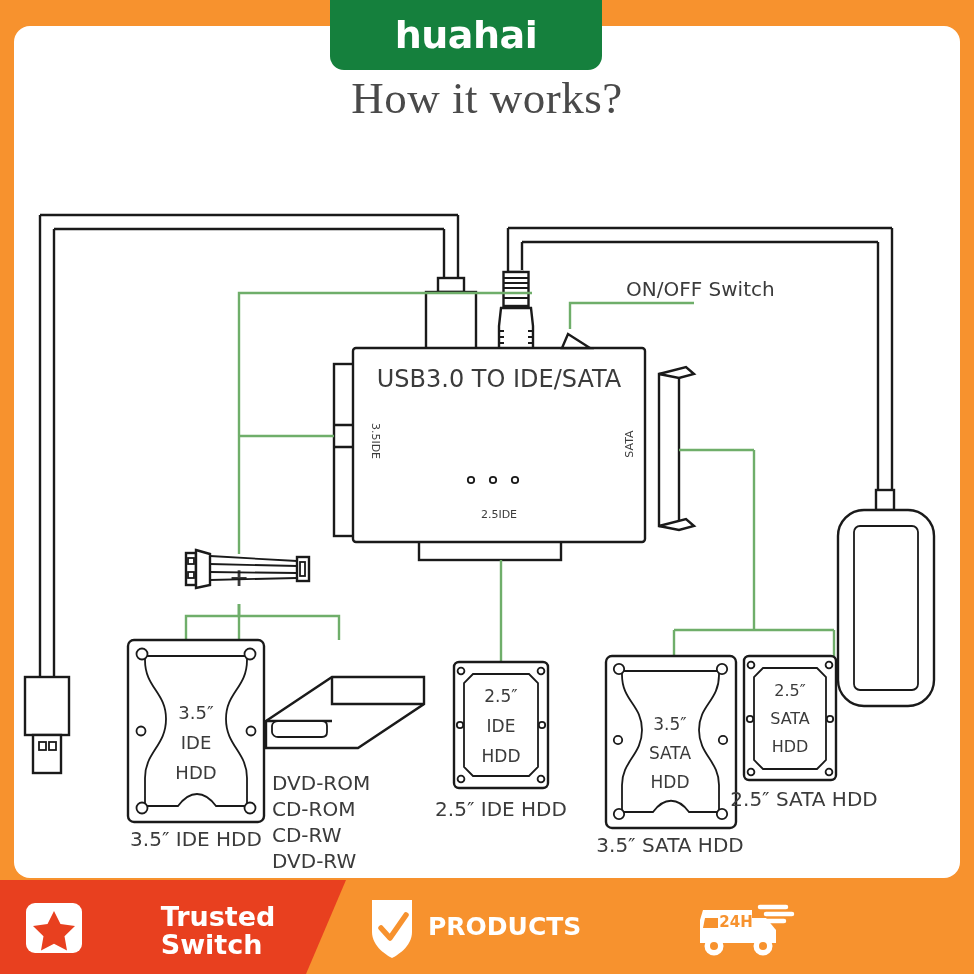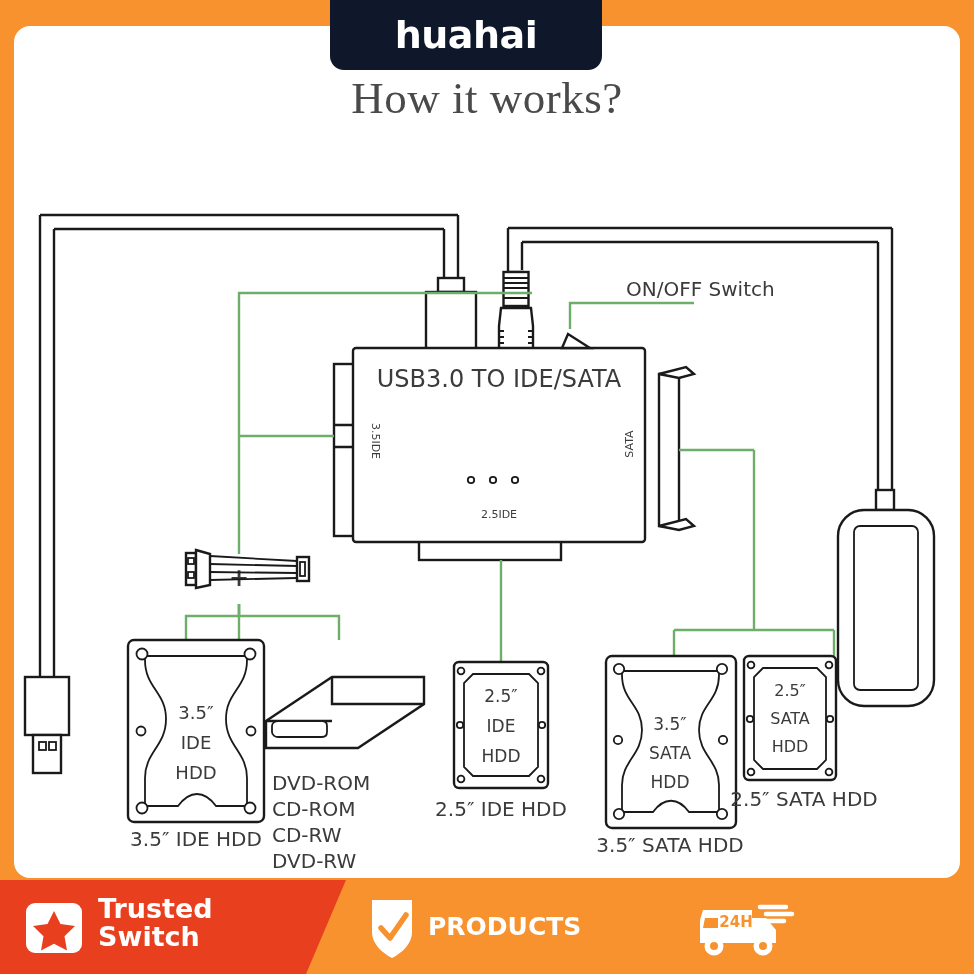--- a/index.html
+++ b/index.html
@@ -21,21 +21,21 @@
     left:14px;top:26px;
     width:946px;height:852px;
     background:#ffffff;
     border-radius:16px;
   }
   
   #brand-tab{
     position:absolute;
     left:330px;top:0;
     width:272px;height:70px;
-    background:#0f172a;
+    background:#15803d;
     border-bottom-left-radius:14px;
     border-bottom-right-radius:14px;
     display:flex;align-items:center;justify-content:center;
     z-index:6;
   }
   #brand-tab .brand-text{
     color:#fff;
     font-family:"DejaVu Sans", sans-serif;
     font-weight:bold;
     font-size:38px;
@@ -67,22 +67,22 @@
     z-index:7;
     overflow:hidden;
   }
   .badge-label{
     color:#ffffff;
     font-family:"DejaVu Sans", sans-serif;
     font-weight:bold;
     line-height:1.02;
   }
   .fl1{
-    position:absolute;left:0;top:0;width:340px;height:86px;
-    display:flex;align-items:center;
+    position:absolute;left:0;top:8px;width:340px;height:86px;
+    display:flex;align-items:center;justify-content:center;
   }
   .fl1 .badge-label{font-size:27px;padding-left:10px;}
   .fl2{
     position:absolute;left:340px;top:0;width:330px;height:94px;
     display:flex;align-items:center;
   }
   .fl2 .badge-label{font-size:25px;padding-left:8px;text-align:center;}
   .fl3{
     position:absolute;left:680px;top:0;width:294px;height:94px;
     display:flex;align-items:center;

